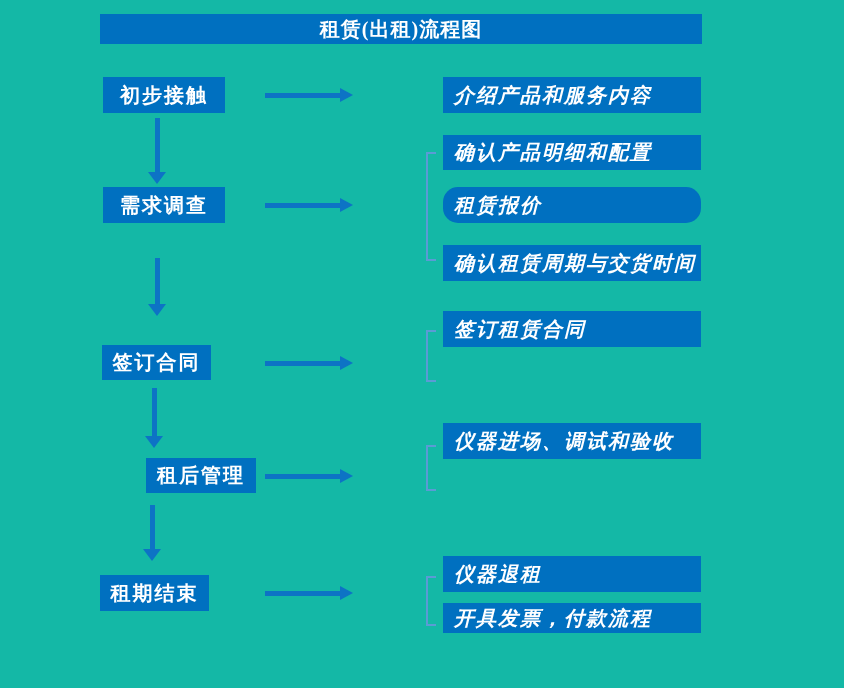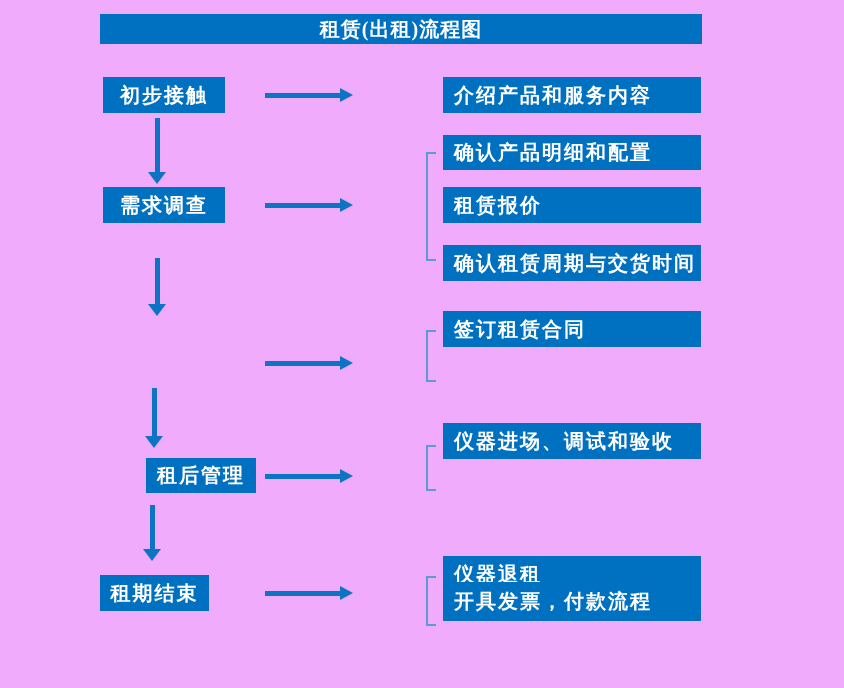--- a/index.html
+++ b/index.html
@@ -2,58 +2,59 @@
 <html style="--box-blue: #0070c0; --arrow-blue: #0d73c5; --bracket-blue: #5b9bd5;"><head>
 <meta charset="utf-8">
 <style>
   :root{
     --box-blue:#0070c0;
     --arrow-blue:#0d73c5;
     --bracket-blue:#5b9bd5;
   }
   html,body{margin:0;padding:0;background:#ffffff;}
   .canvas{
-    position:relative;width:844px;height:688px;background:#f0abfc;overflow:hidden;
+    position:relative;width:844px;height:688px;background:#14b8a6;overflow:hidden;
     font-family:"Liberation Serif","DejaVu Serif",serif;
   }
   .bluebox{
     position:absolute;background:var(--box-blue);color:#ffffff;font-weight:bold;
     font-size:20px;letter-spacing:2px;display:flex;align-items:center;white-space:nowrap;
   }
   .titlebar{left:100px;top:14px;width:602px;height:30px;justify-content:center;letter-spacing:1px;}
   .stepbox{justify-content:center;text-align:center;}
-  .detailbox{left:443px;width:258px;padding-left:11px;box-sizing:border-box;justify-content:flex-start;}
+  .detailbox{left:443px;width:258px;padding-left:11px;box-sizing:border-box;justify-content:flex-start;font-style:italic;}
   .h-arrow{position:absolute;left:265px;width:88px;height:14px;display:flex;align-items:center;}
   .h-arrow .shaft{flex:1;height:5px;background:var(--arrow-blue);}
   .h-arrow .head{width:0;height:0;border-left:13px solid var(--arrow-blue);border-top:7px solid transparent;border-bottom:7px solid transparent;}
   .v-arrow{position:absolute;width:18px;display:flex;flex-direction:column;align-items:center;}
   .v-arrow .shaft{width:5px;flex:1;background:var(--arrow-blue);}
   .v-arrow .head{width:0;height:0;border-top:12px solid var(--arrow-blue);border-left:9px solid transparent;border-right:9px solid transparent;}
   .bracket{position:absolute;left:426px;width:10px;border-left:2px solid var(--bracket-blue);border-top:2px solid var(--bracket-blue);border-bottom:2px solid var(--bracket-blue);box-sizing:border-box;}
 </style>
 </head>
 <body>
 
 <div class="canvas">
 
   <div class="bluebox titlebar">租赁(出租)流程图</div>
 
   <div class="bluebox stepbox" style="left:103px;top:77px;width:122px;height:36px;">初步接触</div>
   <div class="bluebox stepbox" style="left:103px;top:187px;width:122px;height:36px;">需求调查</div>
+  <div class="bluebox stepbox" style="left:102px;top:345px;width:109px;height:35px;">签订合同</div>
   <div class="bluebox stepbox" style="left:100px;top:458px;width:110px;height:35px;margin-left:46px;">租后管理</div>
   <div class="bluebox stepbox" style="left:100px;top:575px;width:109px;height:36px;">租期结束</div>
 
   <div class="bluebox detailbox" style="top:77px;height:36px;">介绍产品和服务内容</div>
   <div class="bluebox detailbox" style="top:135px;height:35px;">确认产品明细和配置</div>
-  <div class="bluebox detailbox" style="top:187px;height:36px;">租赁报价</div>
+  <div class="bluebox detailbox" style="top:187px;height:36px;border-radius:15px;">租赁报价</div>
   <div class="bluebox detailbox" style="top:245px;height:36px;">确认租赁周期与交货时间</div>
   <div class="bluebox detailbox" style="top:311px;height:36px;">签订租赁合同</div>
   <div class="bluebox detailbox" style="top:423px;height:36px;">仪器进场、调试和验收</div>
   <div class="bluebox detailbox" style="top:556px;height:36px;">仪器退租</div>
-  <div class="bluebox detailbox" style="top:582px;height:39px;">开具发票，付款流程</div>
+  <div class="bluebox detailbox" style="top:603px;height:30px;">开具发票，付款流程</div>
 
   <div class="h-arrow" style="top:88px;">
       <div class="shaft"></div>
       <div class="head"></div>
     </div>
   <div class="h-arrow" style="top:198px;">
       <div class="shaft"></div>
       <div class="head"></div>
     </div>
   <div class="h-arrow" style="top:356px;">

